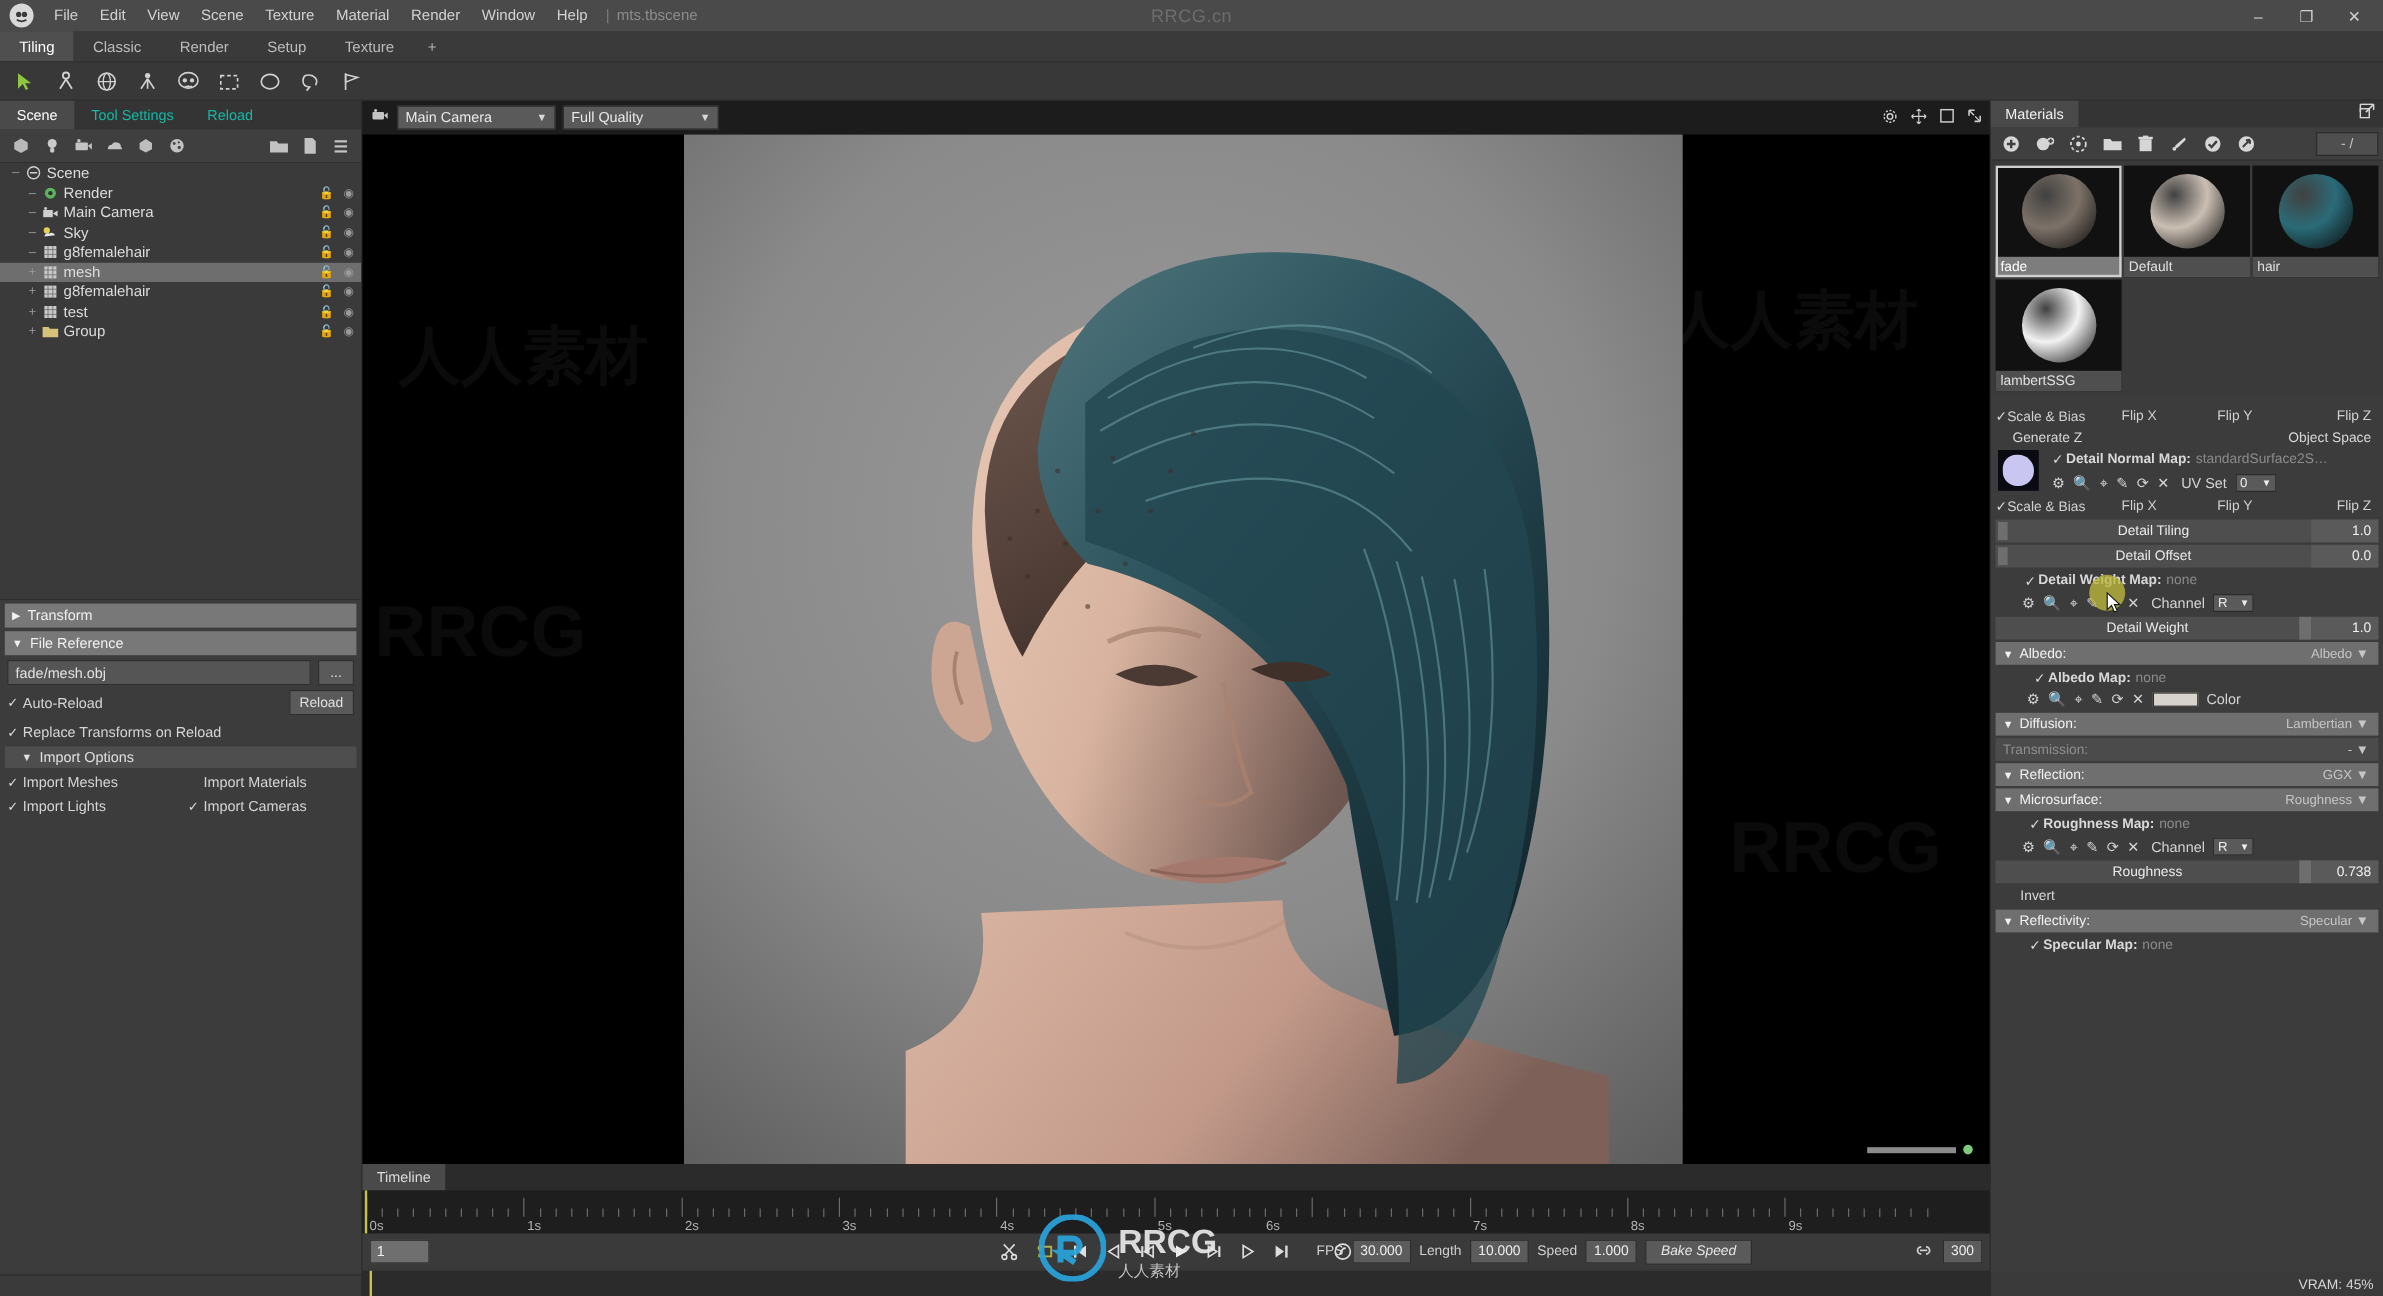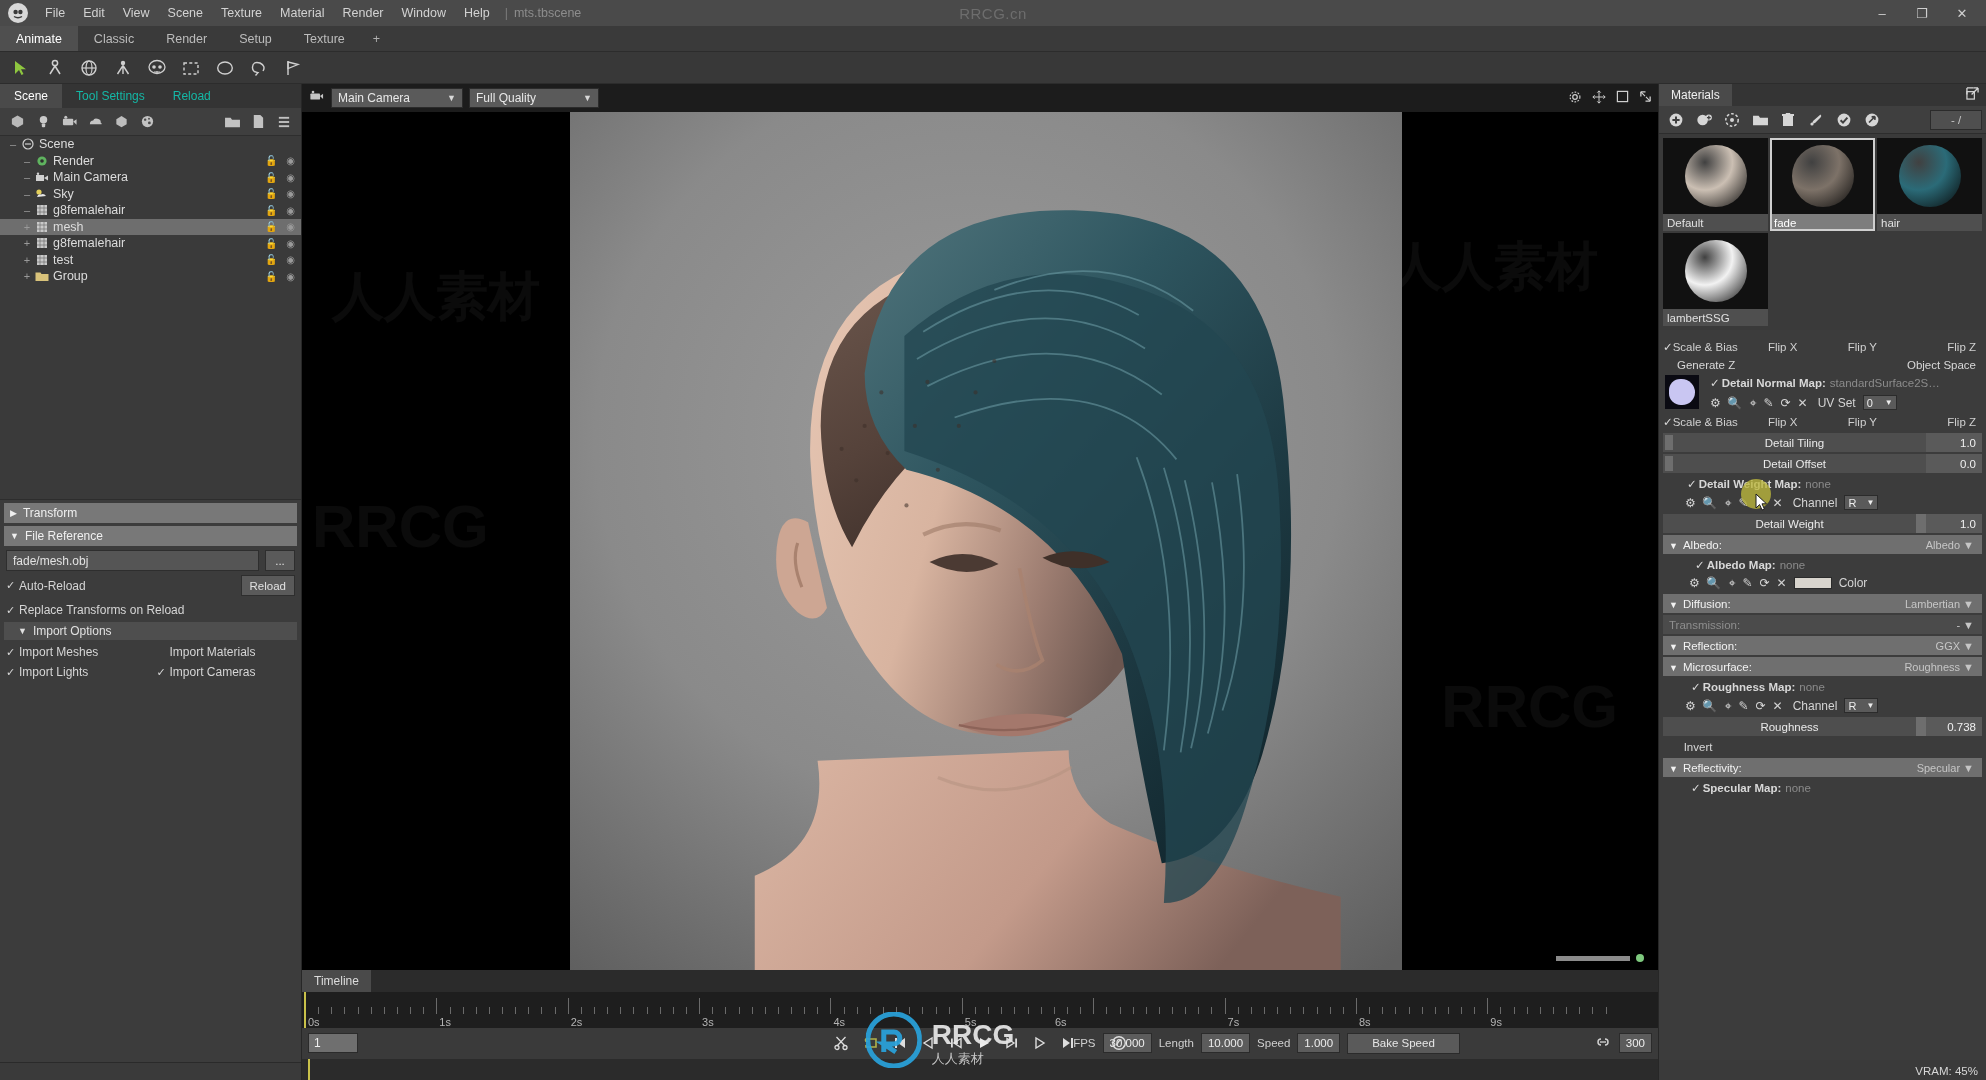--- a/index.html
+++ b/index.html
@@ -114,21 +114,21 @@
                position: relative; }
   .frame-field { width: 50px; height: 20px; background: #6f6f6f; border: 1px solid #2b2b2b;
                  color: #f0f0f0; font-size: 12px; display: flex; align-items: center; padding: 0 5px; }
   .tp-btns { position: absolute; left: 50%; transform: translateX(-50%); display: flex;
              align-items: center; gap: 14px; }
   .tp-btn { color: #dedede; font-size: 13px; display: flex; align-items: center; }
   .tp-right { margin-left: auto; display: flex; align-items: center; gap: 7px; font-size: 11.5px; color: #cfcfcf; }
   .numfield { height: 20px; background: #5c5c5c; border: 1px solid #2b2b2b; color: #ededed;
               font-size: 11.5px; padding: 0 6px; display: flex; align-items: center; }
   .bakebtn { height: 21px; background: #5a5a5a; border: 1px solid #2b2b2b; color: #e6e6e6;
-             font-size: 11.5px; padding: 0 24px; display: flex; align-items: center; }
+             font-size: 11.5px; padding: 0 12px; display: flex; align-items: center; font-style: italic; }
 
   
   .rightpanel { width: 328px; background: #3c3c3c; display: flex; flex-direction: column;
                 border-left: 1px solid #272727; }
   .mat-tabs { height: 22px; background: #343434; display: flex; align-items: center; position: relative; }
   .mat-tab { padding: 0 12px; height: 22px; display: flex; align-items: center; background: #4a4a4a;
              color: #f0f0f0; font-size: 12px; }
   .mat-toolbar { height: 28px; background: #3f3f3f; display: flex; align-items: center; padding: 0 4px;
                  gap: 2px; border-bottom: 1px solid #2d2d2d; }
   .mat-count { margin-left: auto; height: 20px; min-width: 52px; background: #4f4f4f;
@@ -202,21 +202,21 @@
     <span class="doc-name">mts.tbscene</span>
     <div class="win-watermark">RRCG.cn</div>
     <div class="win-btns">
       <div class="win-btn">–</div>
       <div class="win-btn">❐</div>
       <div class="win-btn close">✕</div>
     </div>
   </div>
 
   <div class="wstabs">
-    <div class="wstab active">Animate</div>
+    <div class="wstab active">Tiling</div>
     <div class="wstab">Classic</div>
     <div class="wstab">Render</div>
     <div class="wstab">Setup</div>
     <div class="wstab">Texture</div>
     <div class="wstab plus">+</div>
   </div>
 
   <div class="toolstrip">
     <div class="tool">
       <svg width="18" height="18" viewBox="0 0 18 18">
@@ -944,31 +944,31 @@
         <div class="tbtn">
           <svg width="16" height="16" viewBox="0 0 16 16">
               <circle cx="8" cy="8" r="6.4" fill="#d6d6d6"></circle>
               <path d="M5 10.5 L11 4.5 M11 4.5 L7.6 4.8 M11 4.5 L10.8 7.9" stroke="#3f3f3f" stroke-width="1.7" fill="none"></path>
             </svg>
         </div>
         <div class="mat-count">- / </div>
       </div>
 
       <div class="mat-grid" id="mat-grid">
+          <div class="swatch sel">
+            <div class="sw-img">
+              <div class="ball" style="background: radial-gradient(circle at 32% 28%, rgba(255, 255, 255, 0.2), rgb(125, 114, 104) 45%, rgba(0, 0, 0, 0.533) 100%);"></div>
+            </div>
+            <div class="sw-name">fade</div>
+          </div>
           <div class="swatch">
             <div class="sw-img">
               <div class="ball" style="background: radial-gradient(circle at 32% 28%, rgba(255, 255, 255, 0.2), rgb(203, 191, 179) 45%, rgba(0, 0, 0, 0.533) 100%);"></div>
             </div>
             <div class="sw-name">Default</div>
-          </div>
-          <div class="swatch sel">
-            <div class="sw-img">
-              <div class="ball" style="background: radial-gradient(circle at 32% 28%, rgba(255, 255, 255, 0.2), rgb(125, 114, 104) 45%, rgba(0, 0, 0, 0.533) 100%);"></div>
-            </div>
-            <div class="sw-name">fade</div>
           </div>
           <div class="swatch">
             <div class="sw-img">
               <div class="ball" style="background: radial-gradient(circle at 32% 28%, rgba(255, 255, 255, 0.2), rgb(43, 107, 120) 45%, rgba(0, 0, 0, 0.533) 100%);"></div>
             </div>
             <div class="sw-name">hair</div>
           </div>
           <div class="swatch">
             <div class="sw-img">
               <div class="ball" style="background: radial-gradient(circle at 32% 28%, rgba(255, 255, 255, 0.2), rgb(242, 242, 242) 45%, rgba(0, 0, 0, 0.533) 100%);"></div>

